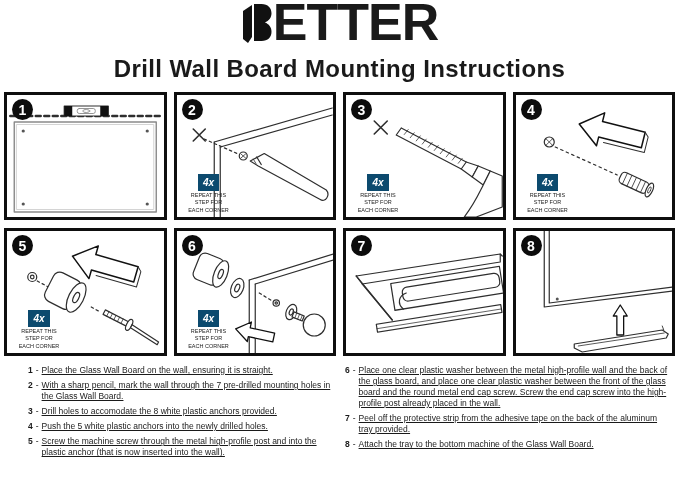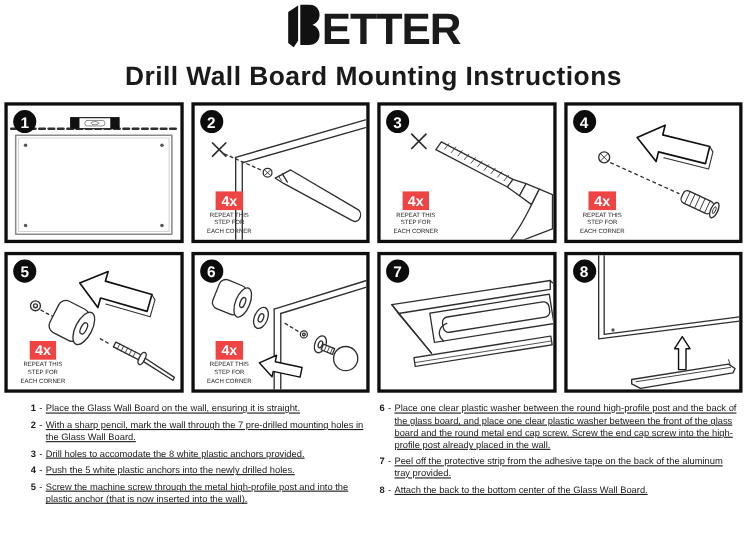--- a/index.html
+++ b/index.html
@@ -5,35 +5,35 @@
   html,body{margin:0;padding:0;background:#ffffff;}
   .page{
     width:679px;height:490px;background:#fff;position:relative;overflow:hidden;
     font-family:"Liberation Sans",sans-serif;color:#1a1a1a;
   }
   
   .header{padding-top:4px;text-align:center;}
   .logo{display:inline-block;text-align:left;line-height:1;}
   .logo-row{display:flex;align-items:flex-end;height:40px;}
   .book-b{width:31px;height:40px;margin-right:1px;}
-  .wordmark{font-size:40px;font-weight:bold;letter-spacing:-1px;line-height:.82;}
+  .wordmark{font-size:52px;font-weight:bold;letter-spacing:-1px;line-height:.82;}
   .subtitle-row{margin-left:36px;margin-top:2px;font-size:14px;font-weight:bold;letter-spacing:.6px;display:flex;align-items:flex-start;}
   .reg{font-size:8px;position:relative;top:-3px;margin-left:1px;font-weight:bold;}
   .title{font-size:24px;font-weight:bold;letter-spacing:.4px;margin:7px 0 0;}
   
   .panels{display:grid;grid-template-columns:repeat(4,1fr);gap:8px 7px;margin:9px 4px 0;}
   .panel{position:relative;height:122px;border:3px solid #0e0e0e;background:#fff;}
   .num-badge{
     position:absolute;top:4px;left:5px;width:21px;height:21px;border-radius:50%;
     background:#0c0c0c;color:#fff;font-weight:bold;font-size:14px;
     display:flex;align-items:center;justify-content:center;z-index:2;
   }
   .illus{position:absolute;left:0;top:0;width:100%;height:100%;}
   .repeat{position:absolute;left:6px;bottom:3px;z-index:2;text-align:center;width:52px;}
-  .fourx{display:inline-block;background:#ef4444;color:#fff;font-weight:bold;font-size:13px;line-height:17px;padding:0 5px;}
+  .fourx{display:inline-block;background:#0c4a6e;color:#fff;font-weight:bold;font-style:italic;font-size:10px;line-height:17px;padding:0 5px;}
   .repeat-cap{font-size:5.5px;line-height:1.35;white-space:pre-line;margin-top:1px;color:#222;}
   
   .instructions{display:flex;gap:14px;margin:9px 8px 0 28px;}
   .col-left{width:303px;flex:0 0 auto;}
   .col-right{flex:1;}
   .step{display:flex;margin-bottom:4px;font-size:8.5px;line-height:1.3;}
   .step .num{font-weight:bold;}
   .step .sep{margin:0 3px;}
   .step .text{flex:1;text-decoration:underline;}
   
@@ -285,28 +285,28 @@
       <div class="step">
         <span class="num">5</span>
         <span class="sep">-</span>
         <span class="text">Screw the machine screw through the metal high-profile post and into the plastic anchor (that is now inserted into the wall).</span>
       </div>
     </div>
     <div class="col-right">
       <div class="step">
         <span class="num">6</span>
         <span class="sep">-</span>
-        <span class="text">Place one clear plastic washer between the round high-profile post and the back of the glass board, and place one clear plastic washer between the front of the glass board and the round metal end cap screw. Screw the end cap screw into the high-profile post already placed in the wall.</span>
+        <span class="text">Place one clear plastic washer between the metal high-profile wall and the back of the glass board, and place one clear plastic washer between the front of the glass board and the round metal end cap screw. Screw the end cap screw into the high-profile post already placed in the wall.</span>
       </div>
       <div class="step">
         <span class="num">7</span>
         <span class="sep">-</span>
         <span class="text">Peel off the protective strip from the adhesive tape on the back of the aluminum tray provided.</span>
       </div>
       <div class="step">
         <span class="num">8</span>
         <span class="sep">-</span>
-        <span class="text">Attach the back to the bottom center of the Glass Wall Board.</span>
+        <span class="text">Attach the tray to the bottom machine of the Glass Wall Board.</span>
       </div>
     </div>
   </div>
 
 </div>
 
 </body></html>

